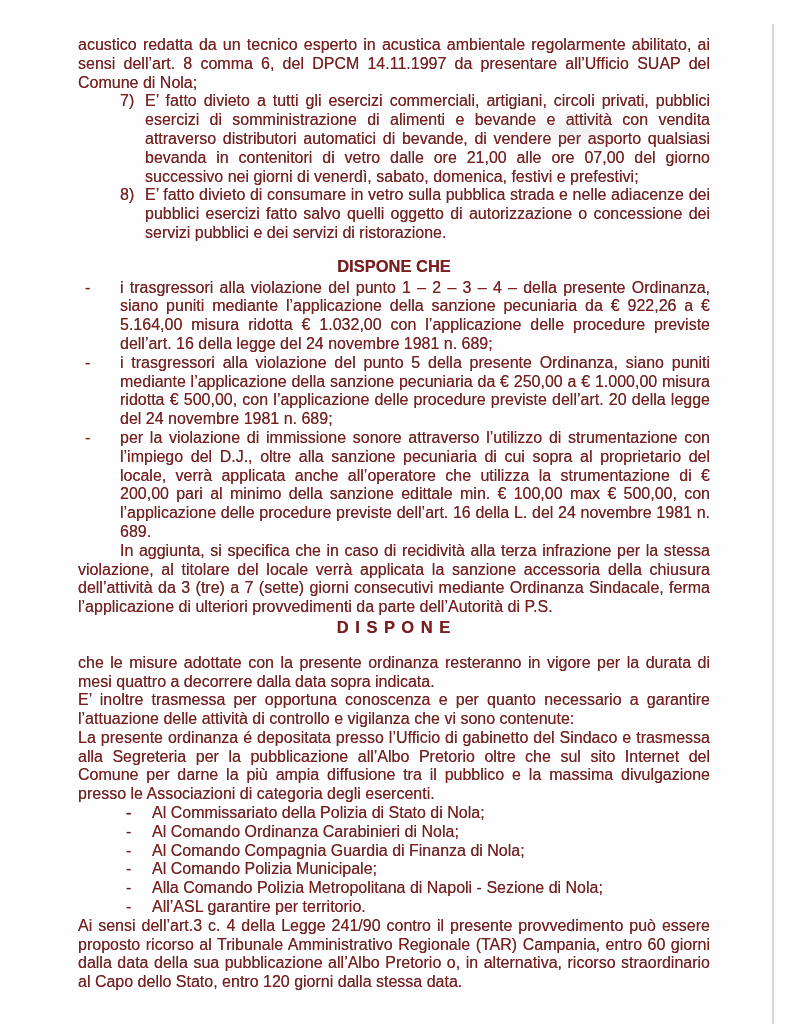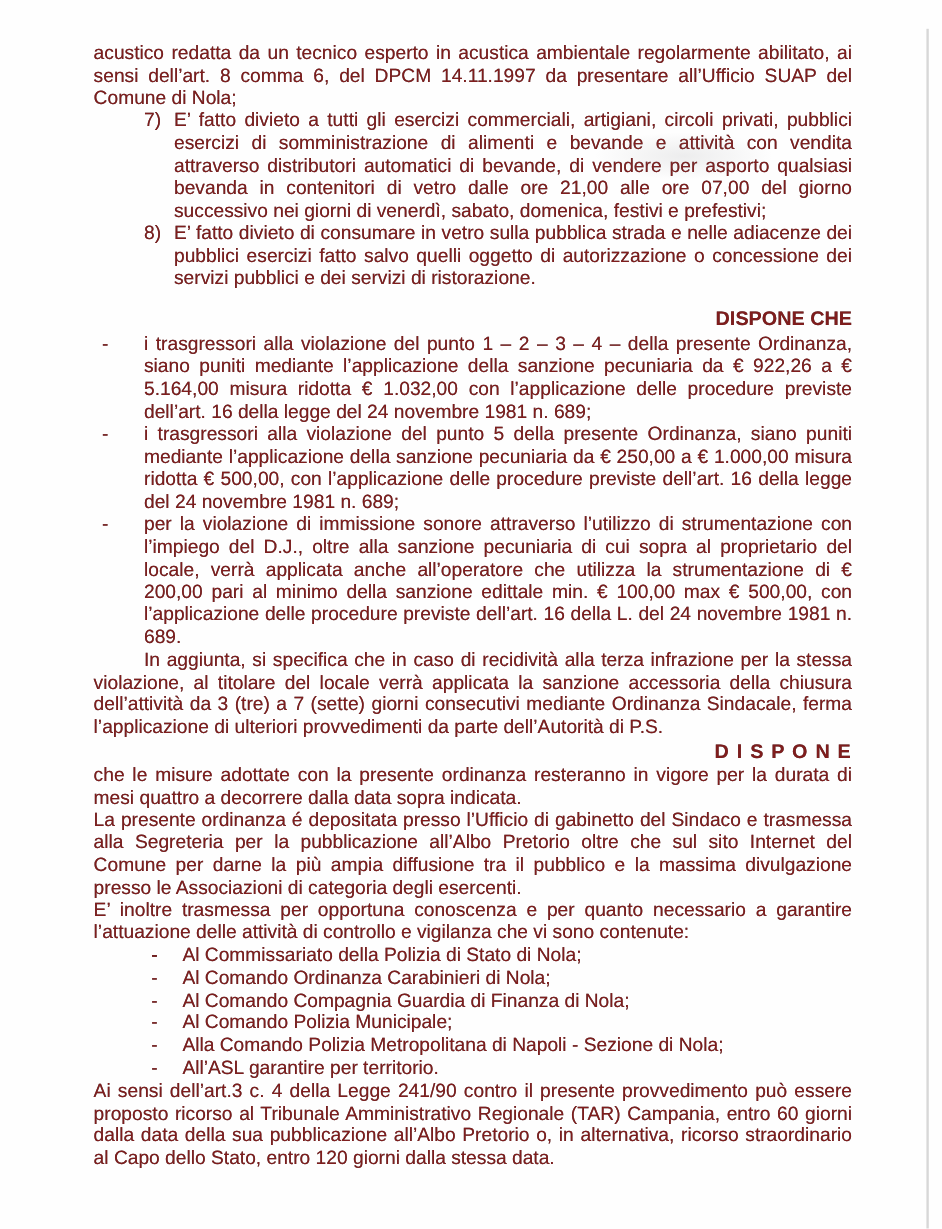--- a/index.html
+++ b/index.html
@@ -27,25 +27,25 @@
   
   .cont-para { margin-left: 67px; }
 
   
   .num-item { position: relative; padding-left: 67px; }
   .num-item .num { position: absolute; left: 42px; top: 0; }
 
   
   .heading {
     font-weight: bold;
-    text-align: right;
+    text-align: center;
     font-size: 16.5px;
   }
   .heading-dispone-che { margin: 14px 0 3px 0; }
-  .heading-dispone { margin: 1px 0 1px 0; letter-spacing: 1px; }
+  .heading-dispone { margin: 1px 0 17px 0; letter-spacing: 1px; }
 
   
   .dash-item { position: relative; padding-left: 42px; }
   .dash-item .dash { position: absolute; left: 7px; top: 0; }
 
   
   .indent-para { text-indent: 42px; }
 
   
   .recipient-item { position: relative; padding-left: 74px; }
@@ -91,35 +91,35 @@
 
   <div class="heading heading-dispone-che">DISPONE CHE</div>
 
   <div class="dash-item">
     <span class="dash">-</span>
     <p>i trasgressori alla violazione del punto 1 – 2 – 3 – 4 – della presente Ordinanza, siano puniti mediante l’applicazione della sanzione pecuniaria da € 922,26 a € 5.164,00 misura ridotta € 1.032,00 con l’applicazione delle procedure previste dell’art. 16 della legge del 24 novembre 1981 n. 689;</p>
   </div>
 
   <div class="dash-item">
     <span class="dash">-</span>
-    <p>i trasgressori alla violazione del punto 5 della presente Ordinanza, siano puniti mediante l’applicazione della sanzione pecuniaria da € 250,00 a € 1.000,00 misura ridotta € 500,00, con l’applicazione delle procedure previste dell’art. 16 della legge del 24 novembre 1981 n. 689;</p>
+    <p>i trasgressori alla violazione del punto 5 della presente Ordinanza, siano puniti mediante l’applicazione della sanzione pecuniaria da € 250,00 a € 1.000,00 misura ridotta € 500,00, con l’applicazione delle procedure previste dell’art. 20 della legge del 24 novembre 1981 n. 689;</p>
   </div>
 
   <div class="dash-item">
     <span class="dash">-</span>
     <p>per la violazione di immissione sonore attraverso l’utilizzo di strumentazione con l’impiego del D.J., oltre alla sanzione pecuniaria di cui sopra al proprietario del locale, verrà applicata anche all’operatore che utilizza la strumentazione di € 200,00 pari al minimo della sanzione edittale min. € 100,00 max € 500,00, con l’applicazione delle procedure previste dell’art. 16 della L. del 24 novembre 1981 n. 689.</p>
   </div>
 
   <p class="indent-para">In aggiunta, si specifica che in caso di recidività alla terza infrazione per la stessa violazione, al titolare del locale verrà applicata la sanzione accessoria della chiusura dell’attività da 3 (tre) a 7 (sette) giorni consecutivi mediante Ordinanza Sindacale, ferma l’applicazione di ulteriori provvedimenti da parte dell’Autorità di P.S.</p>
 
   <div class="heading heading-dispone">D I S P O N E</div>
 
   <p>che le misure adottate con la presente ordinanza resteranno in vigore per la durata di mesi quattro a decorrere dalla data sopra indicata.</p>
+  <p>E’ inoltre trasmessa per opportuna conoscenza e per quanto necessario a garantire l’attuazione delle attività di controllo e vigilanza che vi sono contenute:</p>
   <p>La presente ordinanza é depositata presso l’Ufficio di gabinetto del Sindaco e trasmessa alla Segreteria per la pubblicazione all’Albo Pretorio oltre che sul sito Internet del Comune per darne la più ampia diffusione tra il pubblico e la massima divulgazione presso le Associazioni di categoria degli esercenti.</p>
-  <p>E’ inoltre trasmessa per opportuna conoscenza e per quanto necessario a garantire l’attuazione delle attività di controllo e vigilanza che vi sono contenute:</p>
 
   <div class="recipient-item">
     <span class="dash">-</span>
   </div>
   <div class="recipient-item">
     <span class="dash">-</span>
     <p>Al Commissariato della Polizia di Stato di Nola;</p>
   </div>
   <div class="recipient-item">
     <span class="dash">-</span>

